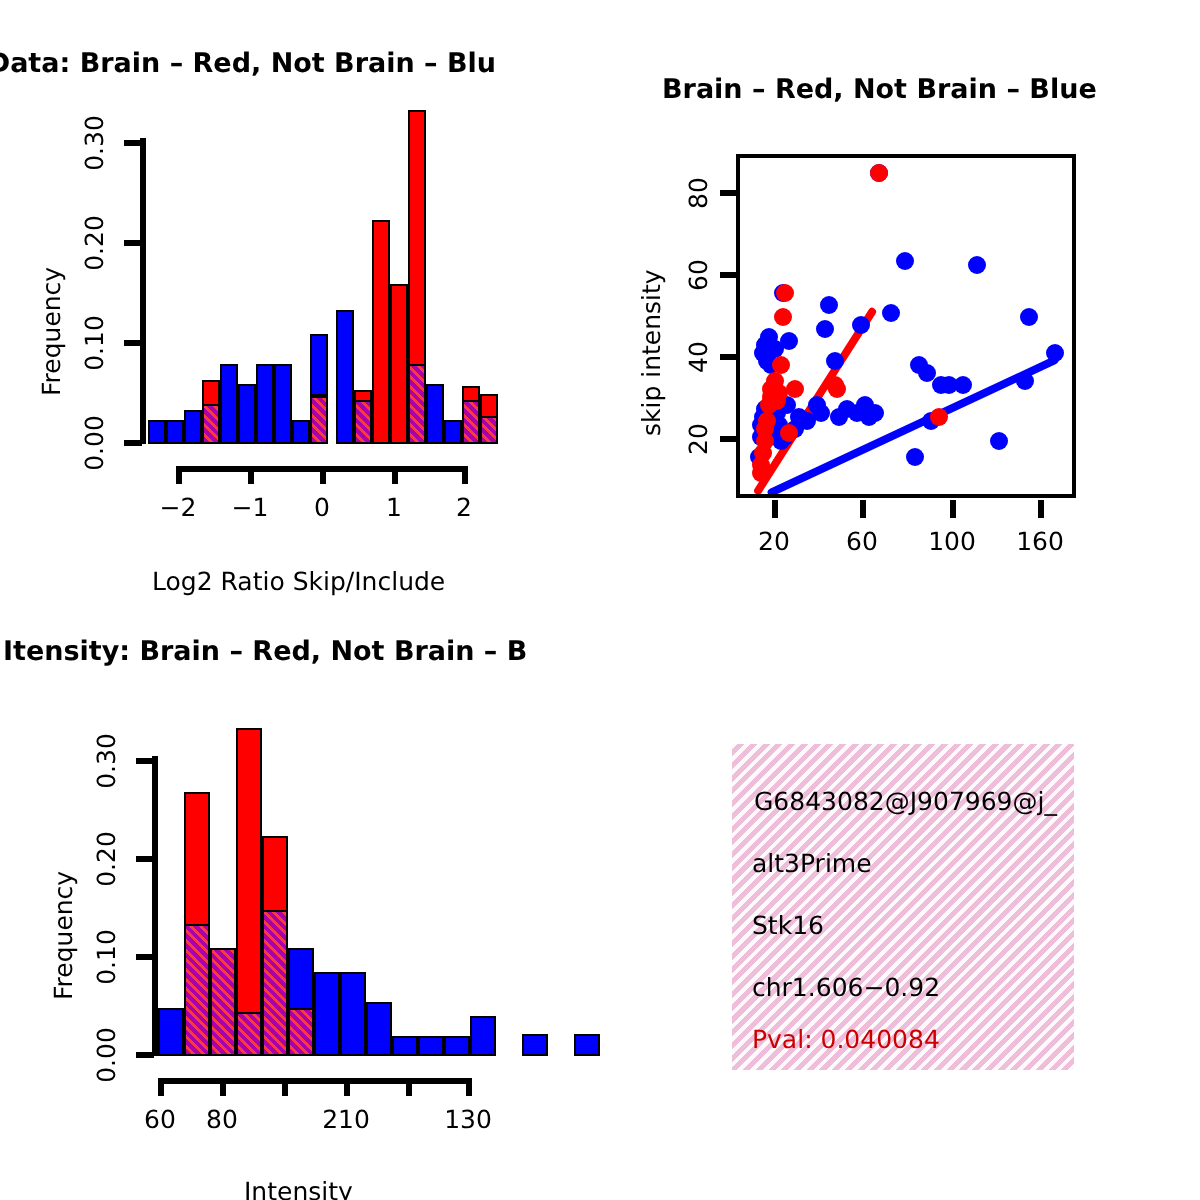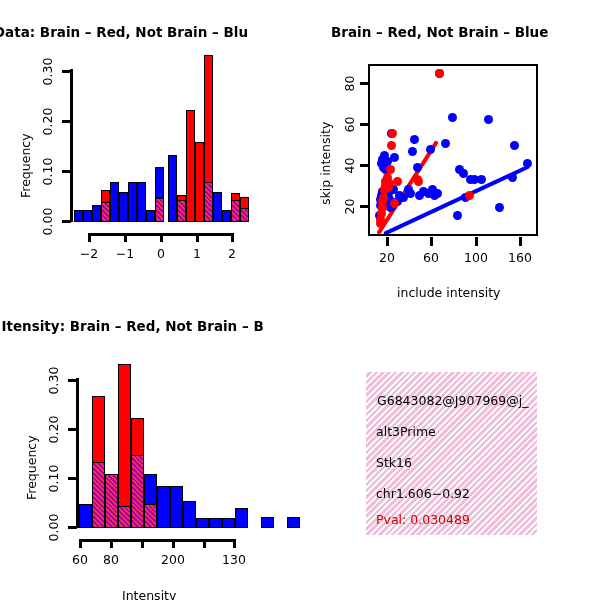--- a/index.html
+++ b/index.html
@@ -120,23 +120,24 @@
     <div class="tickmark" style="left:160px;top:233px;width:2.5px;height:9px;"></div>
     <div class="tickmark" style="left:196px;top:233px;width:2.5px;height:9px;"></div>
     <div class="tickmark" style="left:231px;top:233px;width:2.5px;height:9px;"></div>
 
     <div class="ticklab" style="left:74px;top:246px;width:30px;text-align:center;">−2</div>
     <div class="ticklab" style="left:110px;top:246px;width:30px;text-align:center;">−1</div>
     <div class="ticklab" style="left:146px;top:246px;width:30px;text-align:center;">0</div>
     <div class="ticklab" style="left:182px;top:246px;width:30px;text-align:center;">1</div>
     <div class="ticklab" style="left:217px;top:246px;width:30px;text-align:center;">2</div>
 
+    <div class="axlab" style="left:76px;top:283px;">Log2 Ratio Skip/Include</div>
   </div>
 
-  <div class="panel" style="left:300px;top:0;width:300px;height:300px;">
+  <div class="panel" style="left:300px;top:13px;width:300px;height:300px;">
 
     <div class="ttl" style="left:31px;top:24px;">Brain – Red, Not Brain – Blue</div>
 
     <div class="axlab rot90" style="left:18px;top:205px;">skip intensity</div>
 
     <div class="plotbox" style="left:68px;top:64px;width:170px;height:172px;border:2.5px solid #000;background:#fff;"></div>
 
     <div class="tickmark" style="left:60px;top:205px;width:9px;height:2.5px;"></div>
     <div class="tickmark" style="left:60px;top:164px;width:9px;height:2.5px;"></div>
     <div class="tickmark" style="left:60px;top:123px;width:9px;height:2.5px;"></div>
@@ -232,21 +233,20 @@
     <div class="tickmark" style="left:86px;top:237px;width:2.5px;height:9px;"></div>
     <div class="tickmark" style="left:130px;top:237px;width:2.5px;height:9px;"></div>
     <div class="tickmark" style="left:175px;top:237px;width:2.5px;height:9px;"></div>
     <div class="tickmark" style="left:219px;top:237px;width:2.5px;height:9px;"></div>
 
     <div class="ticklab" style="left:72px;top:250px;width:30px;text-align:center;">20</div>
     <div class="ticklab" style="left:116px;top:250px;width:30px;text-align:center;">60</div>
     <div class="ticklab" style="left:161px;top:250px;width:30px;text-align:center;">100</div>
     <div class="ticklab" style="left:205px;top:250px;width:30px;text-align:center;">160</div>
 
-    <div class="axlab" style="left:97px;top:285px;">include intensity</div>
   </div>
 
   <div class="panel" style="left:0;top:300px;width:300px;height:300px;">
 
     <div class="clipbox" style="left:0;top:18px;width:300px;height:24px;">
       <div class="ttl" style="left:-22px;top:0px;">ne Itensity: Brain – Red, Not Brain – B</div>
     </div>
 
     <div class="axlab rot90" style="left:24px;top:200px;">Frequency</div>
 
@@ -290,31 +290,31 @@
     <div class="axisline" style="left:79px;top:239px;width:155px;height:2.5px;"></div>
     <div class="tickmark" style="left:79px;top:239px;width:2.5px;height:9px;"></div>
     <div class="tickmark" style="left:110px;top:239px;width:2.5px;height:9px;"></div>
     <div class="tickmark" style="left:141px;top:239px;width:2.5px;height:9px;"></div>
     <div class="tickmark" style="left:172px;top:239px;width:2.5px;height:9px;"></div>
     <div class="tickmark" style="left:203px;top:239px;width:2.5px;height:9px;"></div>
     <div class="tickmark" style="left:233px;top:239px;width:2.5px;height:9px;"></div>
 
     <div class="ticklab" style="left:65px;top:252px;width:30px;text-align:center;">60</div>
     <div class="ticklab" style="left:96px;top:252px;width:30px;text-align:center;">80</div>
-    <div class="ticklab" style="left:158px;top:252px;width:30px;text-align:center;">200</div>
+    <div class="ticklab" style="left:158px;top:252px;width:30px;text-align:center;">210</div>
     <div class="ticklab" style="left:219px;top:252px;width:30px;text-align:center;">130</div>
 
     <div class="axlab" style="left:122px;top:288px;">Intensity</div>
   </div>
 
   <div class="panel" style="left:300px;top:300px;width:300px;height:300px;">
     <div class="infobox" style="left:66px;top:72px;width:171px;height:163px;">
       <div class="clipbox" style="left:0;top:0;width:171px;height:163px;">
         <div class="infotext" style="left:11px;top:21px;">G6843082@J907969@j_</div>
         <div class="infotext" style="left:10px;top:52px;">alt3Prime</div>
         <div class="infotext" style="left:10px;top:83px;">Stk16</div>
         <div class="infotext" style="left:10px;top:114px;">chr1.606−0.92</div>
-        <div class="infotext pval" style="left:10px;top:140px;">Pval: 0.030489</div>
+        <div class="infotext pval" style="left:10px;top:140px;">Pval: 0.040084</div>
       </div>
     </div>
   </div>
 
 </div>
 
 </body></html>

